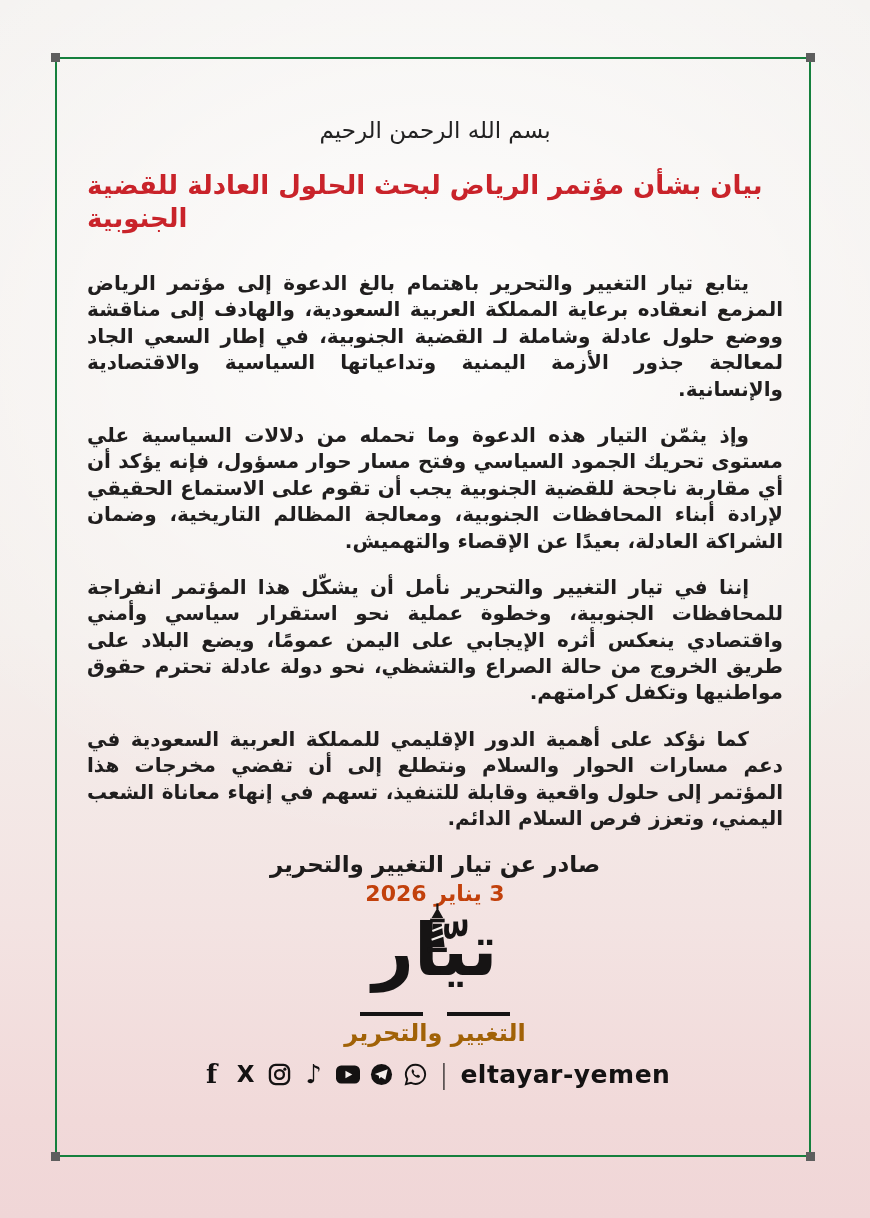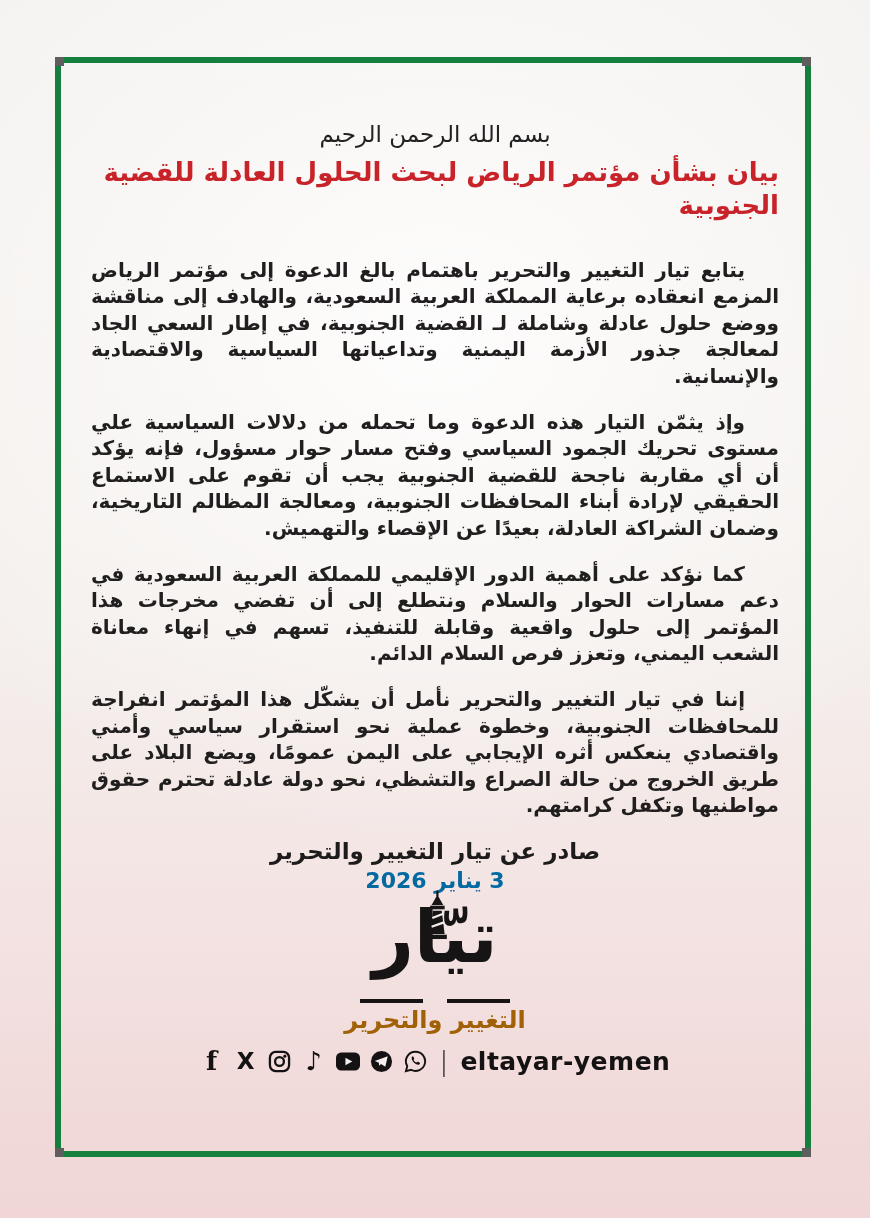--- a/index.html
+++ b/index.html
@@ -5,38 +5,38 @@
   html,body{margin:0;padding:0;}
   body{
     width:870px;height:1218px;position:relative;overflow:hidden;
     font-family:"DejaVu Sans",sans-serif;
     background:
       radial-gradient(95% 55% at 50% 28%, rgba(255,255,255,.85) 0%, rgba(255,255,255,0) 75%),
       linear-gradient(180deg,#f5f3f1 0%,#f4efec 52%,#f3e3e2 76%,#f1d9d9 92%,#f0d6d7 100%);
   }
   .frame{
     position:absolute;left:55px;top:57px;width:756px;height:1100px;
-    border:6px solid #15803d;box-sizing:border-box;
+    border:2px solid #15803d;box-sizing:border-box;
   }
   .corner{position:absolute;width:9px;height:9px;background:#5e5e5e;}
   .corner.tl{left:-6px;top:-6px;} .corner.tr{right:-6px;top:-6px;}
   .corner.bl{left:-6px;bottom:-6px;} .corner.br{right:-6px;bottom:-6px;}
   .content{
     position:absolute;left:30px;right:26px;top:0;bottom:0;
     display:flex;flex-direction:column;align-items:center;color:#1e1c1c;
   }
   .basmala{margin-top:58px;font-size:23px;font-weight:400;color:#222;}
-  .doc-title{margin-top:9px;font-size:26px;font-weight:bold;color:#c9232a;text-align:right;line-height:1.25;}
+  .doc-title{margin-top:26px;font-size:26px;font-weight:bold;color:#c9232a;text-align:left;line-height:1.25;}
   .body-text{width:100%;margin-top:24px;}
   .body-text p{
     margin:12px 0 20px 0;font-size:20px;font-weight:bold;line-height:1.32;
     text-align:justify;text-indent:34px;color:#201e1e;
   }
   .issuer{margin-top:0;font-size:23px;font-weight:bold;color:#1d1b1b;}
-  .date{margin-top:4px;font-size:22px;font-weight:bold;color:#0369a1;}
+  .date{margin-top:4px;font-size:22px;font-weight:bold;color:#c2410c;}
   .logo{margin-top:8px;display:flex;flex-direction:column;align-items:center;}
   .logo-mark{position:relative;height:96px;display:flex;align-items:flex-start;}
   .logo-word{font-size:72px;font-weight:bold;color:#161414;line-height:1;letter-spacing:-2px;}
   .tower{position:absolute;left:50%;top:-12px;transform:translateX(-42%);}
   .logo-rule{
     width:150px;height:4px;margin-top:2px;
     background:linear-gradient(to right,#161414 0 42%,transparent 42% 58%,#161414 58% 100%);
   }
   .logo-sub{margin-top:3px;font-size:24px;font-weight:bold;color:#a16207;}
   .social-bar{
@@ -60,22 +60,22 @@
 
   <div class="content">
 
     <div class="basmala">بسم الله الرحمن الرحيم</div>
 
     <div class="doc-title">بيان بشأن مؤتمر الرياض لبحث الحلول العادلة للقضية الجنوبية</div>
 
     <div class="body-text">
       <p>يتابع تيار التغيير والتحرير باهتمام بالغ الدعوة إلى مؤتمر الرياض المزمع انعقاده برعاية المملكة العربية السعودية، والهادف إلى مناقشة ووضع حلول عادلة وشاملة لـ القضية الجنوبية، في إطار السعي الجاد لمعالجة جذور الأزمة اليمنية وتداعياتها السياسية والاقتصادية والإنسانية.</p>
       <p>وإذ يثمّن التيار هذه الدعوة وما تحمله من دلالات السياسية علي مستوى تحريك الجمود السياسي وفتح مسار حوار مسؤول، فإنه يؤكد أن أي مقاربة ناجحة للقضية الجنوبية يجب أن تقوم على الاستماع الحقيقي لإرادة أبناء المحافظات الجنوبية، ومعالجة المظالم التاريخية، وضمان الشراكة العادلة، بعيدًا عن الإقصاء والتهميش.</p>
+      <p>إننا في تيار التغيير والتحرير نأمل أن يشكّل هذا المؤتمر انفراجة للمحافظات الجنوبية، وخطوة عملية نحو استقرار سياسي وأمني واقتصادي ينعكس أثره الإيجابي على اليمن عمومًا، ويضع البلاد على طريق الخروج من حالة الصراع والتشظي، نحو دولة عادلة تحترم حقوق مواطنيها وتكفل كرامتهم.</p>
       <p>كما نؤكد على أهمية الدور الإقليمي للمملكة العربية السعودية في دعم مسارات الحوار والسلام ونتطلع إلى أن تفضي مخرجات هذا المؤتمر إلى حلول واقعية وقابلة للتنفيذ، تسهم في إنهاء معاناة الشعب اليمني، وتعزز فرص السلام الدائم.</p>
-      <p>إننا في تيار التغيير والتحرير نأمل أن يشكّل هذا المؤتمر انفراجة للمحافظات الجنوبية، وخطوة عملية نحو استقرار سياسي وأمني واقتصادي ينعكس أثره الإيجابي على اليمن عمومًا، ويضع البلاد على طريق الخروج من حالة الصراع والتشظي، نحو دولة عادلة تحترم حقوق مواطنيها وتكفل كرامتهم.</p>
     </div>
 
     <div class="issuer">صادر عن تيار التغيير والتحرير</div>
     <div class="date">3 يناير 2026</div>
 
     <div class="logo">
       <div class="logo-mark">
         <svg class="tower" width="30" height="58" viewBox="0 0 40 80" aria-hidden="true">
           <line x1="20" y1="2" x2="20" y2="10" stroke="#161414" stroke-width="3"></line>
           <polygon points="20,8 28,22 12,22" fill="#161414"></polygon>

